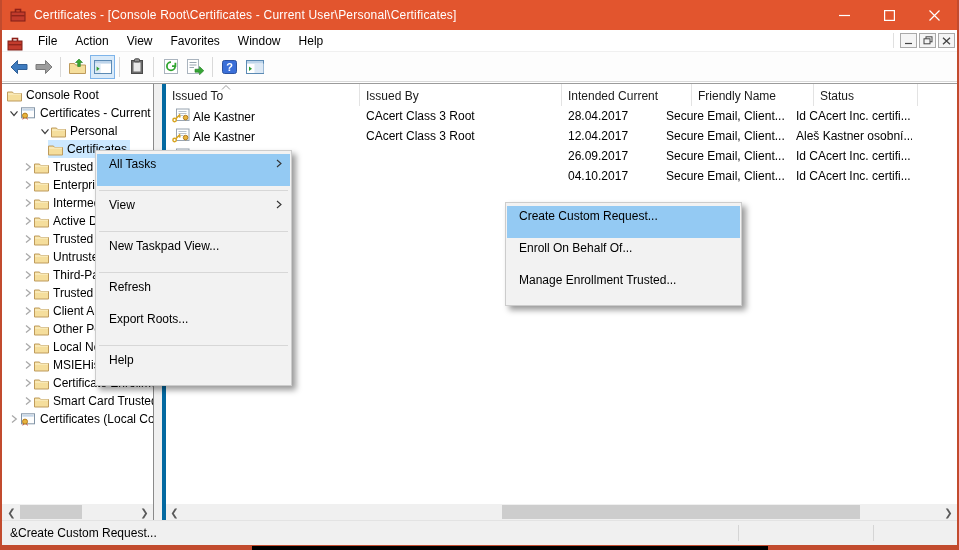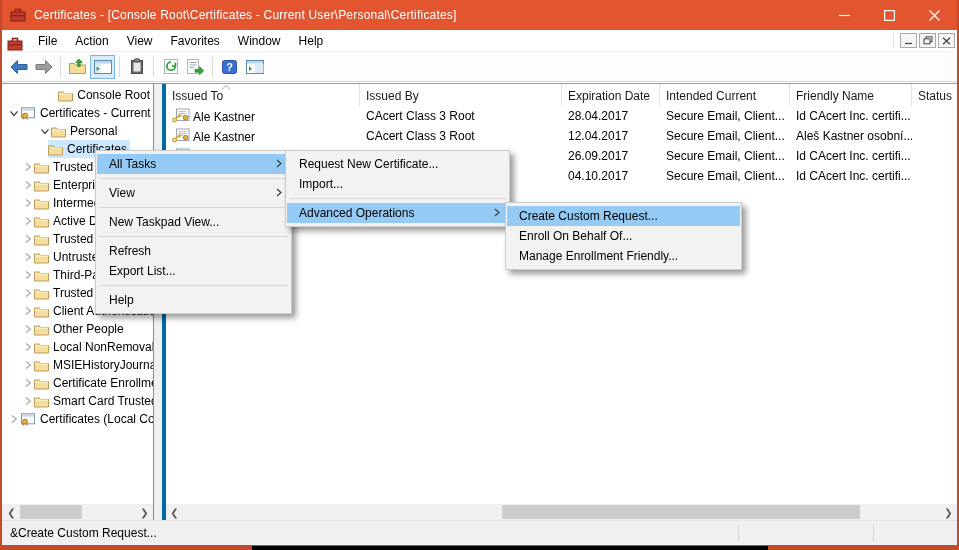--- a/index.html
+++ b/index.html
@@ -54,21 +54,21 @@
   .cell .cert-ico { vertical-align:-2px; margin-right:3px; }
 
   
   .hscroll { position:absolute; bottom:0; height:16px; background:#F0F0F0; display:flex; align-items:center; }
   .sb-arrow { width:15px; height:16px; display:flex; align-items:center; justify-content:center; color:#5A5A5A; font-size:10px; flex:0 0 15px; }
   .sb-thumb { position:absolute; top:1px; height:14px; background:#CDCDCD; }
 
   
   .menu { position:absolute; background:#F2F2F2; border:1px solid #CCCCCC; padding:3px 1px;
           box-shadow:4px 4px 6px rgba(0,0,0,.40); z-index:50; }
-  .m-item { position:relative; height:20px; line-height:20px; padding:0 26px 0 12px; white-space:nowrap; }
+  .m-item { position:relative; height:32px; line-height:20px; padding:0 26px 0 12px; white-space:nowrap; }
   .m-item.hl { background:var(--mhl,#94CAF3); }
   .m-sep { height:1px; background:#D7D7D7; margin:4px 2px; }
   .m-arrow { position:absolute; right:8px; top:5px; }
 
   
   #statusbar { position:absolute; left:0; right:0; bottom:5px; height:25px; background:#F0F0F0;
                border-top:1px solid #E3E3E3; display:flex; align-items:center; padding-left:8px; }
   .sb-sep { position:absolute; top:4px; bottom:4px; width:1px; background:#D5D5D5; }
   #bottom-strip { position:absolute; left:0; right:0; bottom:0; height:5px; background:var(--border,#C24B2E); }
   #bottom-black { position:absolute; left:250px; bottom:0; width:516px; height:4px; background:#000; }
@@ -224,21 +224,21 @@
             <path d="M4 7.5 l3 2.2 -3 2.2z" fill="#2E9E2E"></path>
             <rect x="9.5" y="4.6" width="9" height="9.4" fill="#DDE9F5"></rect>
           </svg>
         </span>
       </div>
     </div>
 
   <div id="main">
     <div id="tree-pane">
       <div id="tree">
-          <div class="tree-row" style="padding-left: 5px; justify-content: flex-end;">
+          <div class="tree-row" style="padding-left: 5px;">
             <span class="tree-sel">
               <span class="tree-ico">
                 <svg width="15" height="13" viewBox="0 0 15 13">
                   <path d="M0.5 3 h5 l1 1.5 h8 v7.5 h-14 z" fill="#F5DE9C" stroke="#BE9B5C"></path>
                   <path d="M1 5 h13" stroke="#FDF3CF"></path>
                 </svg>
               </span>
               <span>Console Root</span>
             </span>
           </div>
@@ -539,21 +539,20 @@
     </div>
     <div id="pane-divider"></div>
     <div id="list-pane">
       <div id="list-header">
           <div class="col-h" style="width: 194px;"><span>Issued To</span><span class="sort-ico">
               <svg width="10" height="5" viewBox="0 0 10 5">
                 <path d="M1 4.5 L5 0.5 L9 4.5" fill="none" stroke="#9B9B9B"></path>
               </svg>
             </span></div>
           <div class="col-h" style="width: 202px;"><span>Issued By</span></div>
-          <div class="col-h" style="width: 98px;"><span>Expiration Date</span></div>
           <div class="col-h" style="width: 130px;"><span>Intended Current</span></div>
           <div class="col-h" style="width: 122px;"><span>Friendly Name</span></div>
           <div class="col-h" style="width: 104px;"><span>Status</span></div>
         </div>
       <div id="list-rows">
           <div class="list-row">
             <div class="cell" style="width: 194px;"><span class="cert-ico" style="display: inline-block;"><svg width="18" height="15" viewBox="0 0 18 15">
                   <rect x="4.5" y="1" width="12.5" height="11.5" fill="#FFF" stroke="#98A4B0"></rect>
                   <path d="M6.5 3.5 h8 M6.5 5.5 h8 M6.5 7.5 h5" stroke="#B9C2CC"></path>
                   <circle cx="13.6" cy="9.6" r="2.3" fill="#E8B33C" stroke="#B27C1E"></circle>
@@ -620,38 +619,28 @@
       <div class="m-sep"></div>
       <div class="m-item"><span>View</span><span class="m-arrow">
           <svg width="6" height="9" viewBox="0 0 6 9">
             <path d="M1 1 L5 4.5 L1 8" fill="none" stroke="#333" stroke-width="1.1"></path>
           </svg>
         </span></div>
       <div class="m-sep"></div>
       <div class="m-item"><span>New Taskpad View...</span></div>
       <div class="m-sep"></div>
       <div class="m-item"><span>Refresh</span></div>
-      <div class="m-item"><span>Export List...</span></div>
+      <div class="m-item"><span>Export Roots...</span></div>
       <div class="m-sep"></div>
       <div class="m-item"><span>Help</span></div>
-    </div>
-  <div class="menu" id="menu-all-tasks" style="left:283px; top:150px; width:225px;">
-      <div class="m-item"><span>Request New Certificate...</span></div>
-      <div class="m-item"><span>Import...</span></div>
-      <div class="m-sep"></div>
-      <div class="m-item hl"><span>Advanced Operations</span><span class="m-arrow">
-          <svg width="6" height="9" viewBox="0 0 6 9">
-            <path d="M1 1 L5 4.5 L1 8" fill="none" stroke="#333" stroke-width="1.1"></path>
-          </svg>
-        </span></div>
     </div>
   <div class="menu" id="menu-advanced" style="left:503px; top:202px; width:237px;">
       <div class="m-item hl"><span>Create Custom Request...</span></div>
       <div class="m-item"><span>Enroll On Behalf Of...</span></div>
-      <div class="m-item"><span>Manage Enrollment Friendly...</span></div>
+      <div class="m-item"><span>Manage Enrollment Trusted...</span></div>
     </div>
 
   <div id="statusbar">
     <span>&amp;Create Custom Request...</span>
     <div class="sb-sep" style="left:736px;"></div>
     <div class="sb-sep" style="left:871px;"></div>
   </div>
   <div id="bottom-strip"></div>
   <div id="bottom-black"></div>
 </div>

